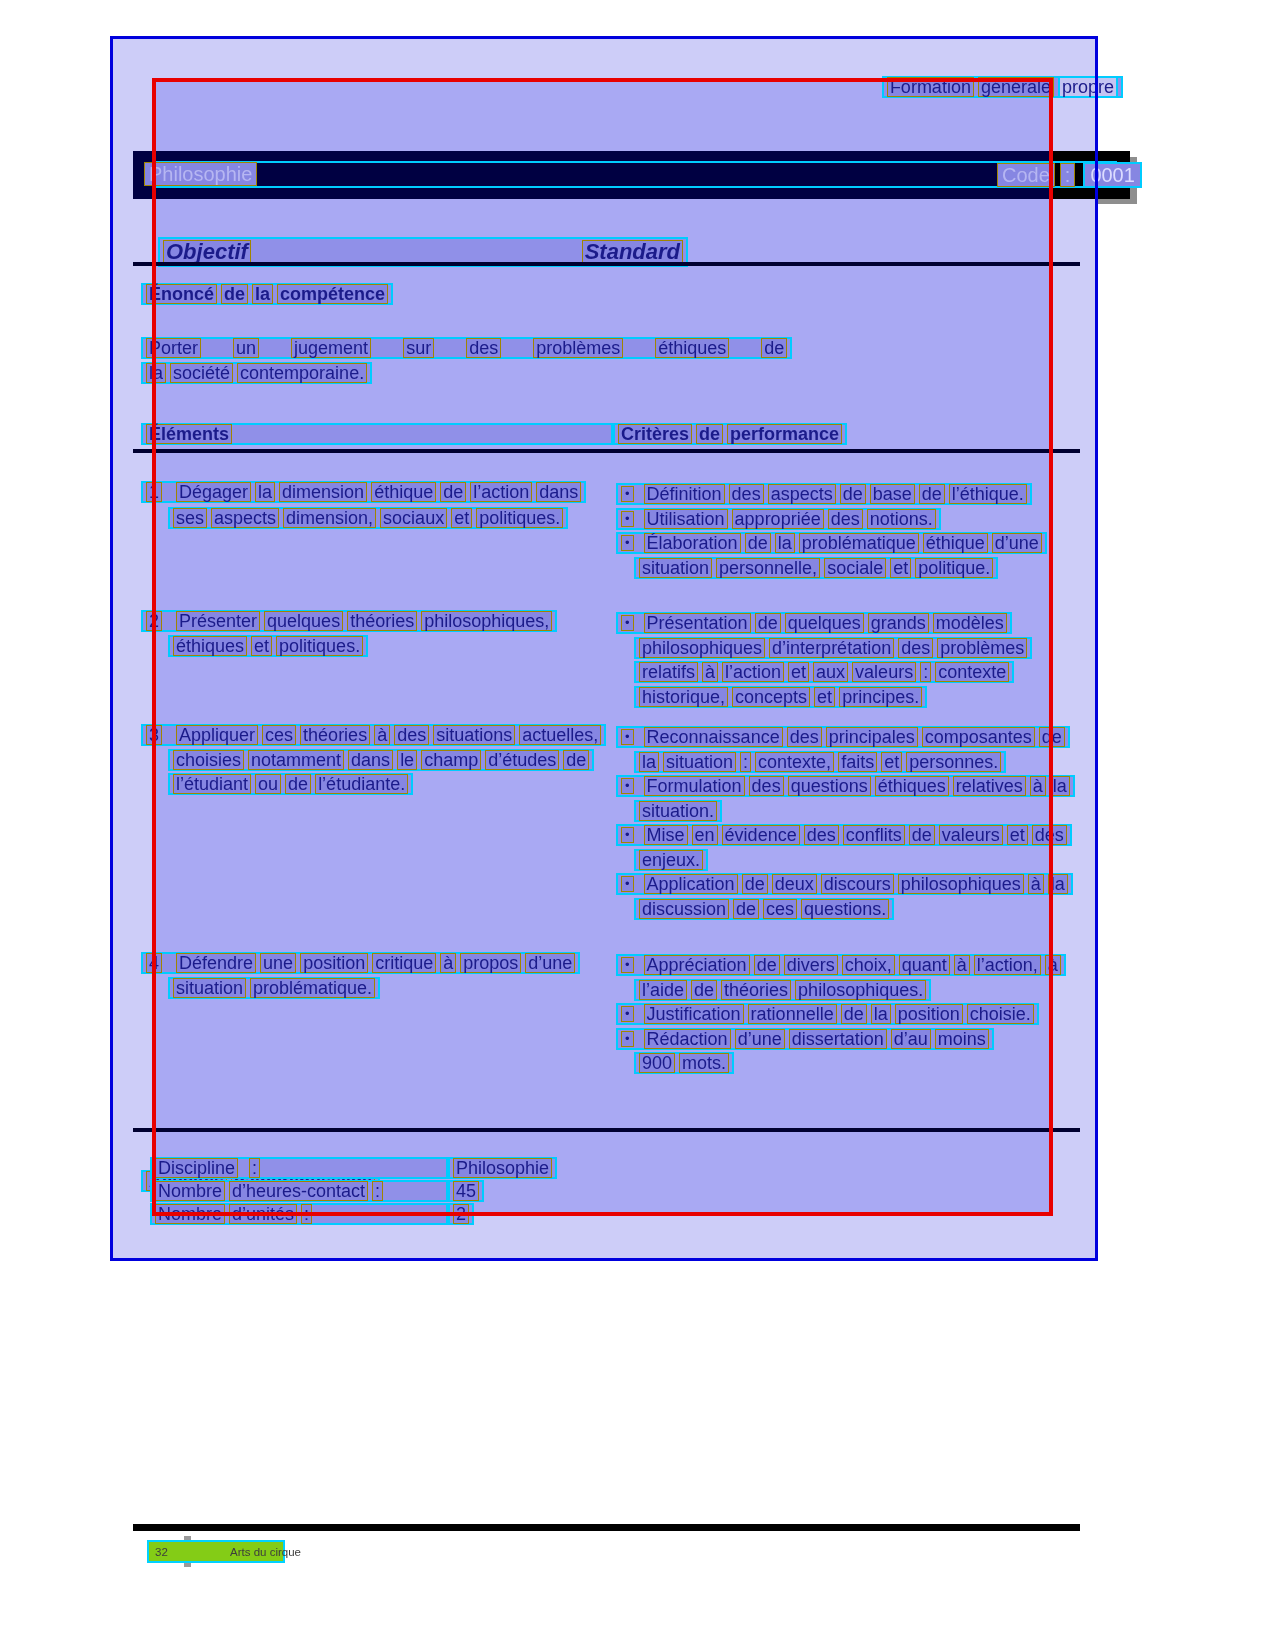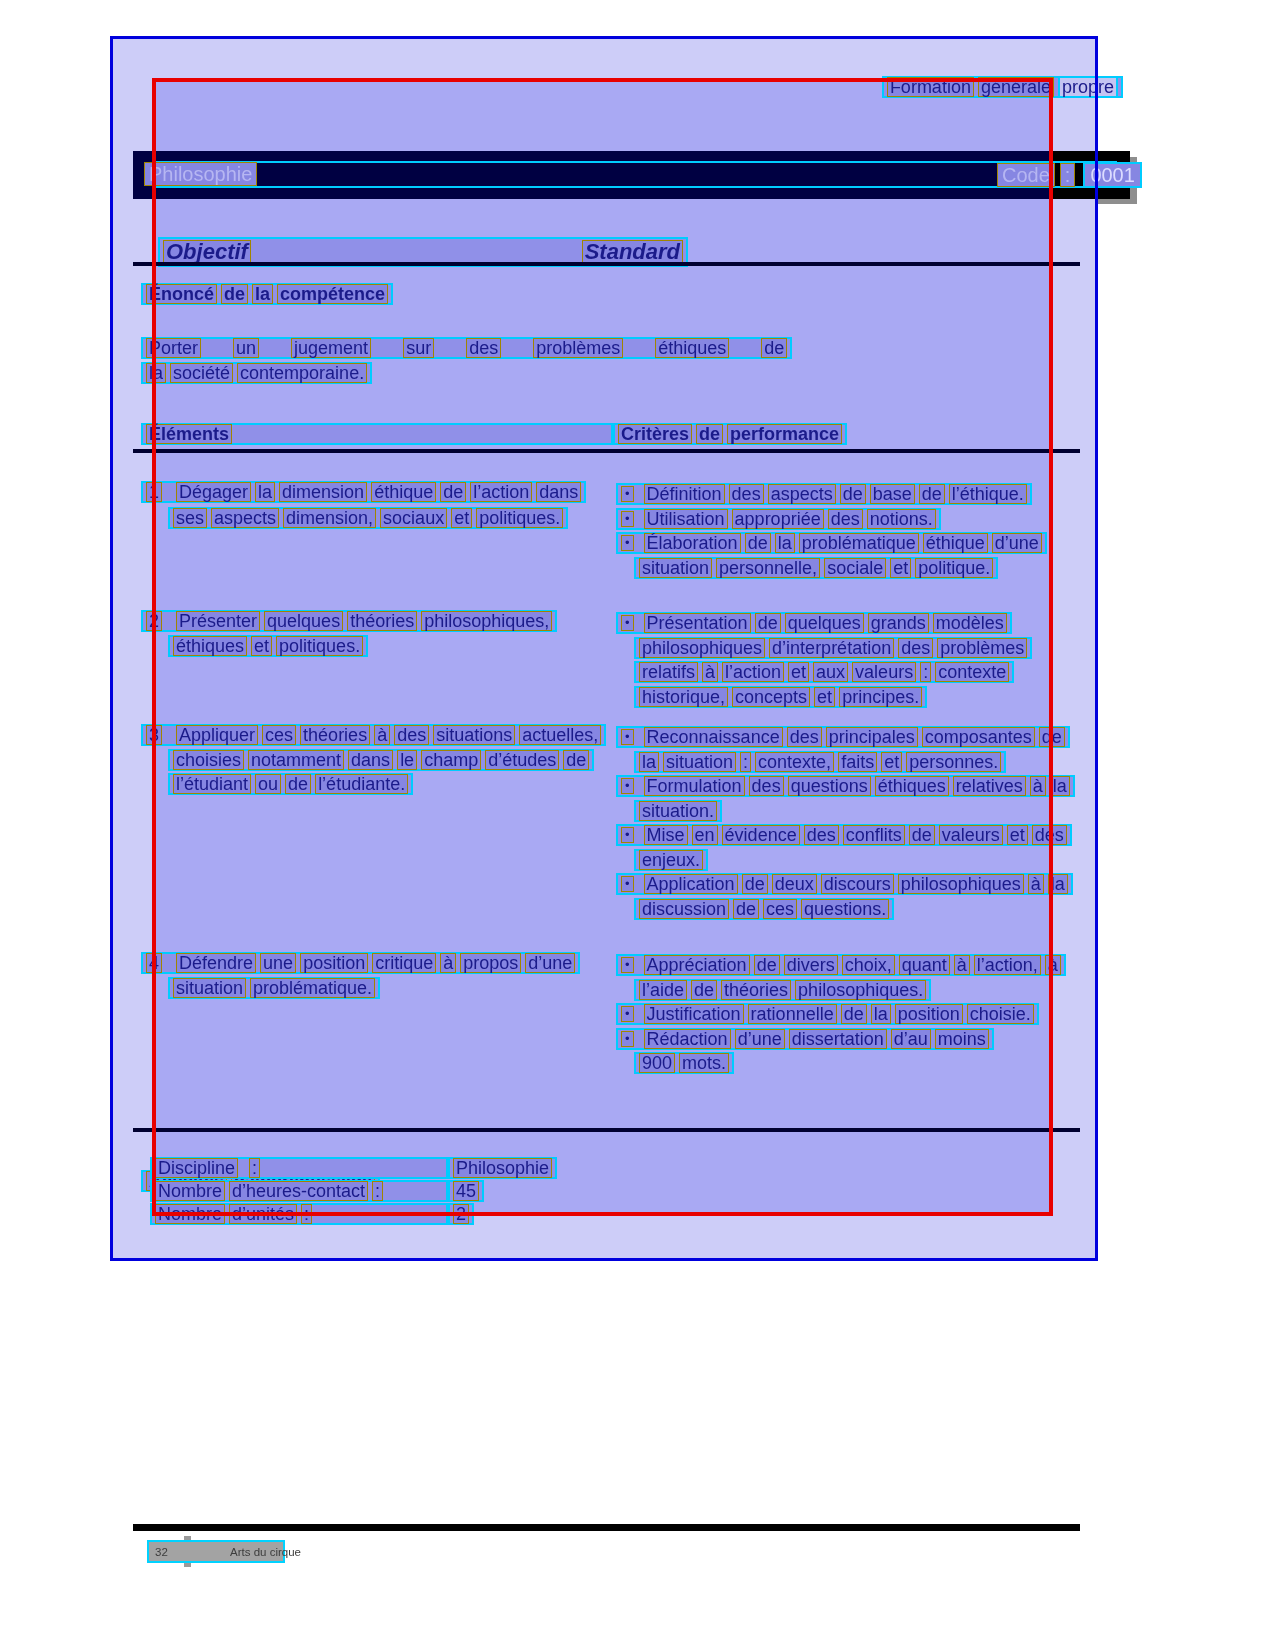--- a/index.html
+++ b/index.html
@@ -31,21 +31,21 @@
   .bar-linebox{width:962px;height:27px;border:2px solid #00ccff;box-sizing:border-box;z-index:3;}
   .barline{display:flex;align-items:center;z-index:4;}
   .barword{display:inline-block;border:1px solid #a08500;color:#b6b6f2;font-size:20px;line-height:22px;
            padding:0 4px;margin-right:5px;white-space:pre;}
   .codeval{display:inline-block;border:2px solid #00ccff;color:#dcdcff;font-size:20px;line-height:22px;
            padding:0 5px;margin-left:3px;white-space:pre;}
   
   .hr{width:947px;height:4px;background:#000030;z-index:2;}
   .fbar{width:947px;height:7px;background:#000000;}
   .fmark{width:7px;height:31px;background:#9a9a9a;z-index:2;}
-  .footline{width:138px;height:23px;background:#a3a3a3;border:2px solid #00d2ff;box-sizing:border-box;z-index:3;}
+  .footline{width:138px;height:23px;background:#84cc16;border:2px solid #00d2ff;box-sizing:border-box;z-index:3;}
   .footline span{position:absolute;top:4px;font-size:11.5px;color:#3d3d3d;white-space:pre;}
 </style>
 </head>
 <body>
 
 <div id="canvas">
     <div class="blue-fill abs" style="left: 110px; top: 36px;"></div>
 
   <div class="red-fill abs" style="left: 152px; top: 78px;"></div>
     <div class="footline abs" style="left:147px;top:1540px;">

